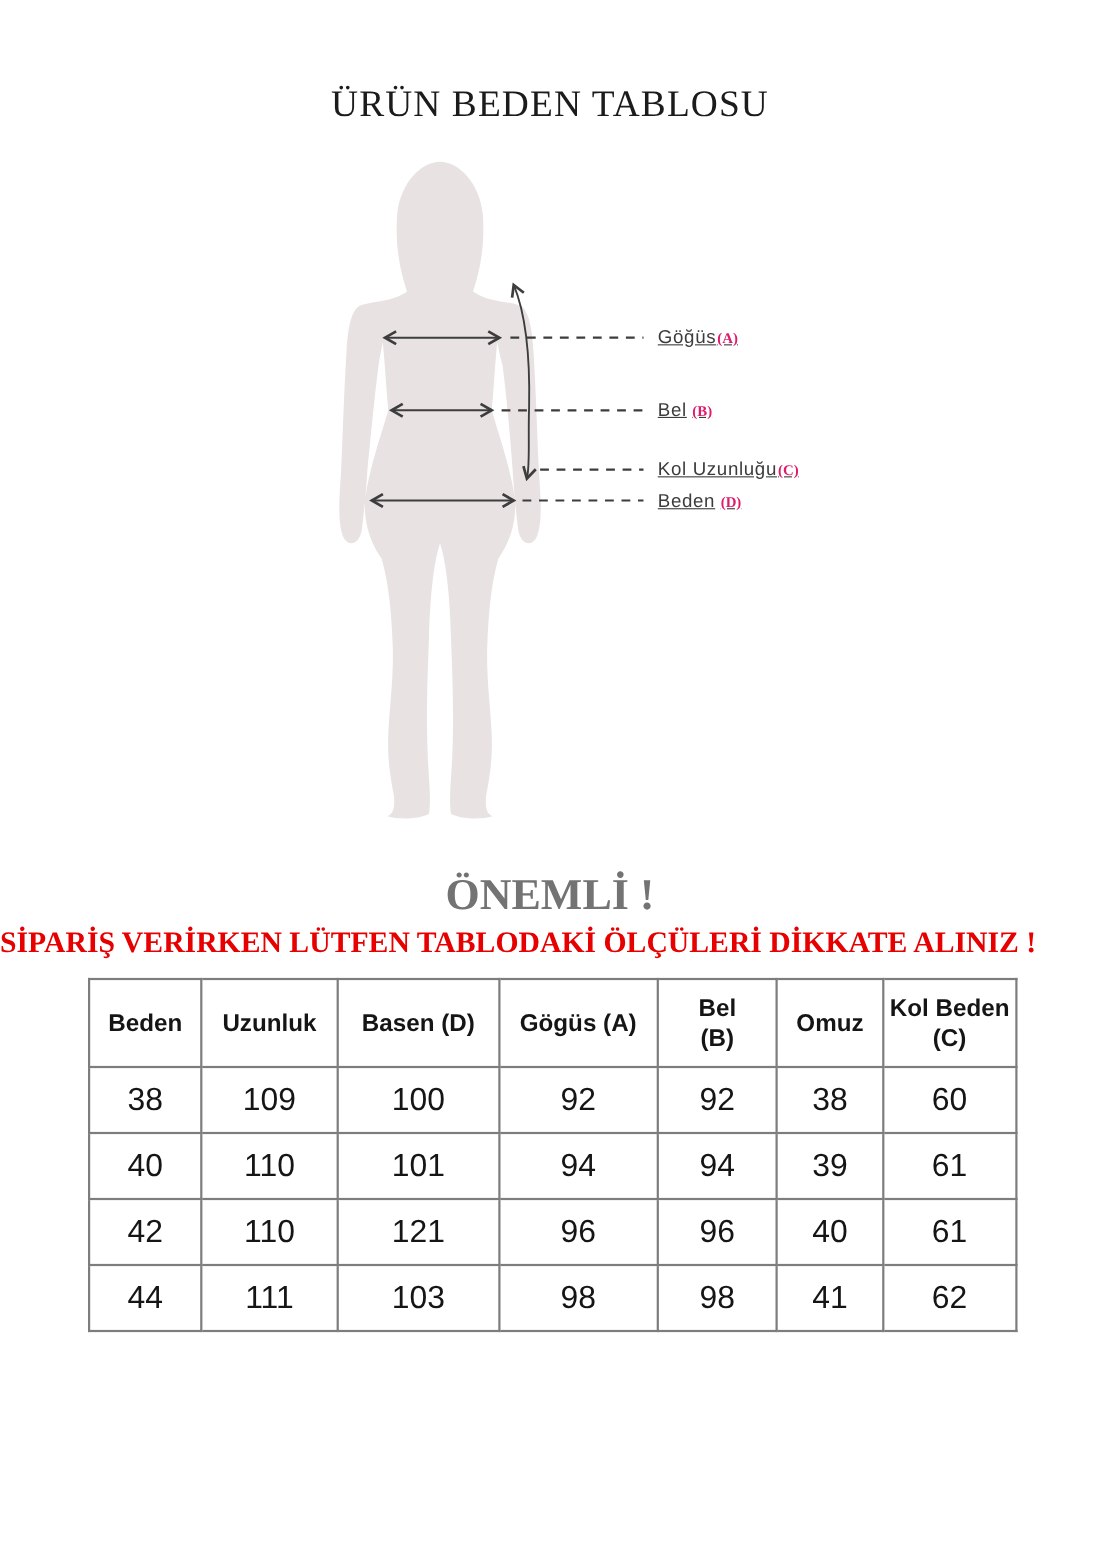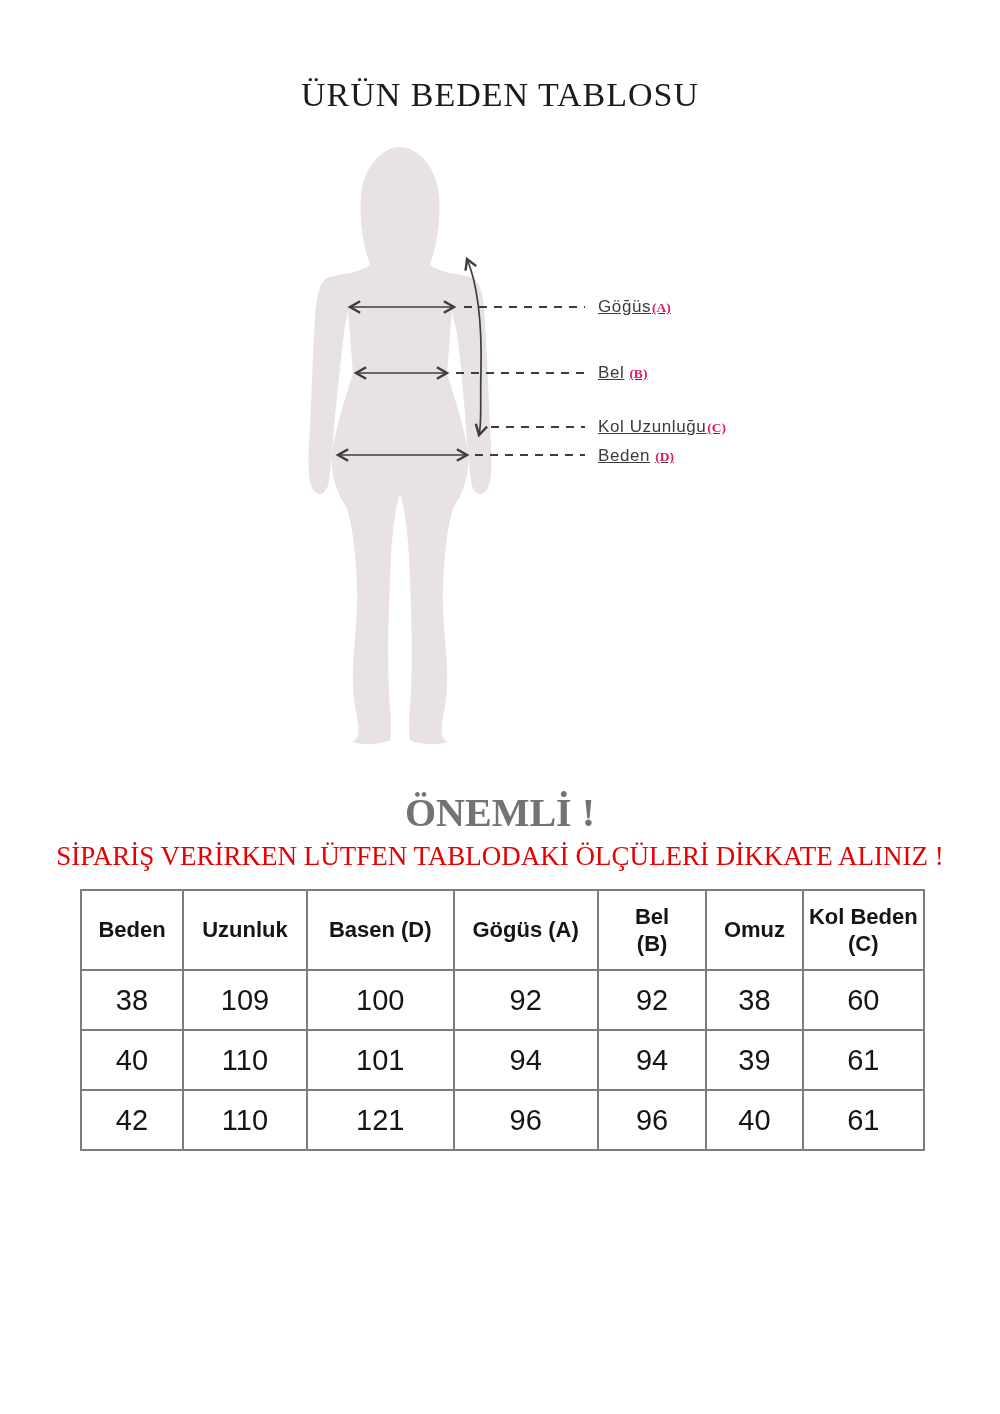--- a/index.html
+++ b/index.html
@@ -13,22 +13,22 @@
 
   .m-label{position:absolute;left:598px;transform:translateY(-50%);white-space:nowrap;
       font-size:17px;color:#3c3c3c;letter-spacing:.6px;text-decoration:underline;}
   .m-label .code{font-family:"Liberation Serif",serif;font-weight:bold;font-size:13.5px;
       color:#dd1a6b;letter-spacing:0;margin-left:1px;}
   .m-label .code.gap{margin-left:5px;}
   #label-chest{top:307px;} #label-waist{top:373px;} #label-arm{top:427px;} #label-hip{top:456px;}
 
   .warn-heading{position:absolute;top:789px;left:0;width:100%;text-align:center;
       font-family:"Liberation Serif",serif;font-weight:bold;font-size:40px;color:#737373;}
-  .warn-subheading{position:absolute;top:841px;left:0;width:100%;text-align:center;
-      font-family:"Liberation Serif",serif;font-weight:normal;font-size:27px;color:#e60000;}
+  .warn-subheading{position:absolute;top:841px;left:0;width:100%;text-align:left;
+      font-family:"Liberation Serif",serif;font-weight:bold;font-size:27px;color:#e60000;}
 
   table.size-table{position:absolute;left:80px;top:889px;width:845px;
       border-collapse:collapse;table-layout:fixed;}
   .size-table th,.size-table td{border:2px solid #7d7d7d;text-align:center;
       vertical-align:middle;color:#151515;background:#fff;}
   .size-table th{height:76px;font-size:22px;font-weight:bold;white-space:pre-line;line-height:1.25;}
   .size-table td{height:56px;font-size:29px;font-weight:normal;}
 </style>
 </head>
 <body>
@@ -162,16 +162,25 @@
       </tr>
       <tr>
         <td>42</td>
         <td>110</td>
         <td>121</td>
         <td>96</td>
         <td>96</td>
         <td>40</td>
         <td>61</td>
       </tr>
+      <tr>
+        <td>44</td>
+        <td>111</td>
+        <td>103</td>
+        <td>98</td>
+        <td>98</td>
+        <td>41</td>
+        <td>62</td>
+      </tr>
     </tbody>
   </table>
 
 </div>
 
 </body></html>

